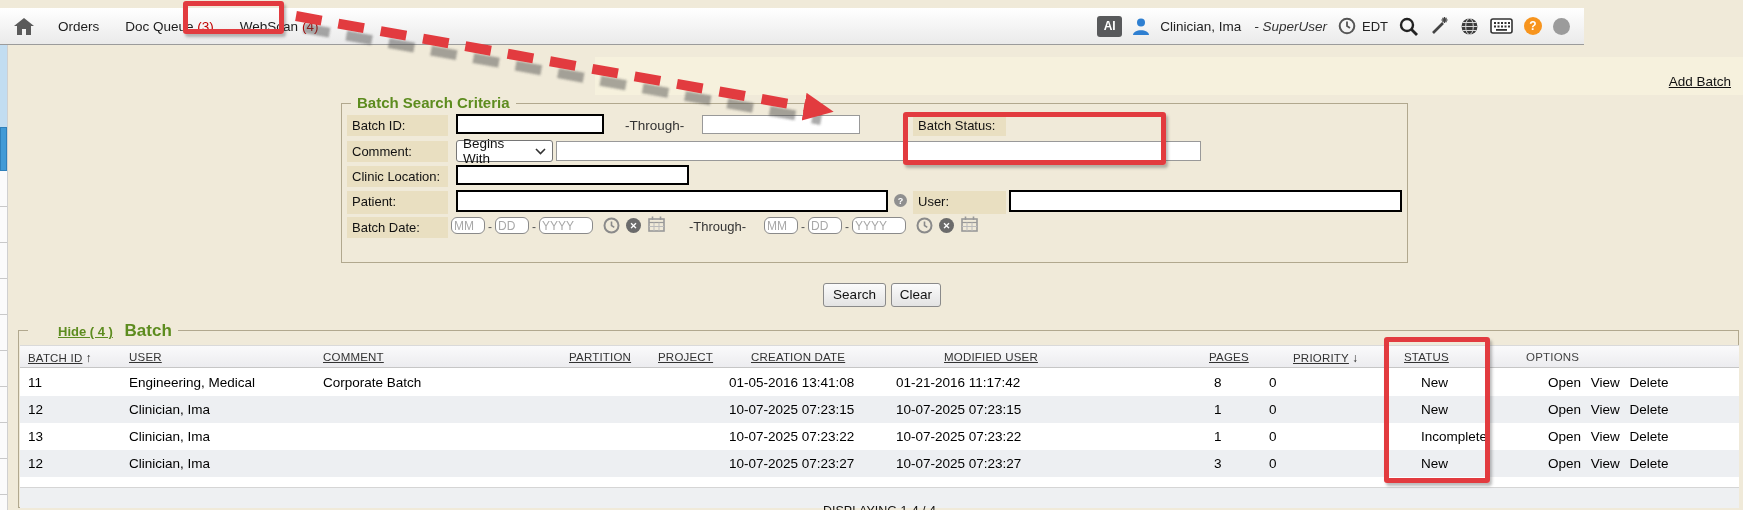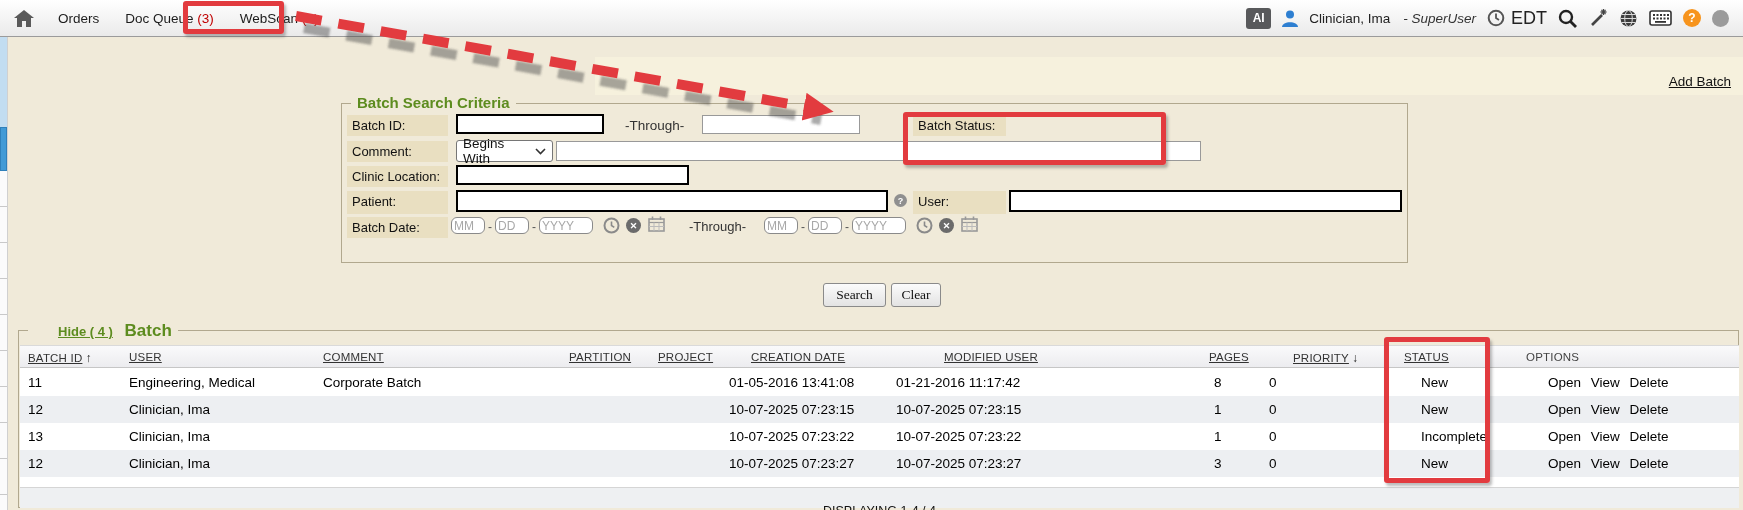--- a/index.html
+++ b/index.html
@@ -1,31 +1,31 @@
 <!DOCTYPE html>
 <html><head>
 <meta charset="utf-8">
 <style>
   * { margin:0; padding:0; box-sizing:border-box; }
   html,body { font-family:"Liberation Sans", sans-serif; }
   #stage { position:relative; width:1743px; height:510px; background:#f0ead9; overflow:hidden; font-size:13px; color:#111; }
 
   
-  .navbar { position:absolute; left:0; top:0; width:1743px; height:37px;
+  .navbar { position:absolute; left:0; top:8px; width:1584px; height:37px;
             background:linear-gradient(#ffffff,#eaeaea); border-bottom:1px solid #9b9b9b; z-index:2; }
   .nav-left { position:absolute; left:14px; top:0; height:36px; display:flex; align-items:center; }
   .nav-item { font-size:13.5px; color:#1c1c1c; margin-right:26px; white-space:nowrap; cursor:pointer; }
   .nav-count { color:#c00000; }
   .home-btn { margin-right:24px; cursor:pointer; display:flex; align-items:center; }
   .nav-right { position:absolute; right:14px; top:0; height:36px; display:flex; align-items:center; gap:11px; }
   .ai-badge { width:25px; height:21px; background:#58595b; border-radius:3px; color:#fff; font-weight:bold;
               font-size:12px; display:flex; align-items:center; justify-content:center; }
   .user-name { font-size:13.5px; color:#222; }
   .user-role { font-size:13.5px; color:#333; font-style:italic; margin-left:2px; }
-  .tz { font-size:18px; color:#222; margin-left:-5px; }
+  .tz { font-size:13px; color:#222; margin-left:-5px; }
   .help-circle { width:18px; height:18px; border-radius:50%; background:#f7941d; color:#fff; font-weight:bold;
                  font-size:12px; display:flex; align-items:center; justify-content:center; cursor:pointer; }
   .gray-circle { width:17px; height:17px; border-radius:50%; background:#9b9b9b; }
 
   
   .left-strip { position:absolute; left:0; top:37px; width:8px; height:473px; background:#fbfbfb;
                 border-right:1px solid #d0d0d0; z-index:1; }
   .ls-track { position:absolute; left:0; top:0; width:7px; height:92px; background:#c2ddf1; }
   .ls-thumb { position:absolute; left:0; top:90px; width:7px; height:44px; background:#419ad6; border:1px solid #2f80ba; }
   .ls-segs  { position:absolute; left:0; top:134px; width:7px; height:339px;
@@ -52,21 +52,21 @@
   .date-in { width:34px; height:17px; font-size:12px; padding:0 2px; border-radius:6px; border:1px solid #8a8a8a; }
   .date-in::placeholder, .txt::placeholder { color:#a8a8a8; }
   .dash { position:absolute; font-size:12px; color:#555; }
   .ico-btn { position:absolute; cursor:pointer; display:flex; }
   .x-circle { width:15px; height:15px; border-radius:50%; background:#6b6b6b; color:#fff; font-size:9px;
               font-weight:bold; display:flex; align-items:center; justify-content:center; }
   .q-help { position:absolute; width:13px; height:13px; border-radius:50%; background:#8f8f8f; color:#fff;
             font-size:9px; font-weight:bold; display:flex; align-items:center; justify-content:center; cursor:pointer; }
 
   .btn { position:absolute; height:24px; border:1px solid #8a8a8a; border-radius:3px;
-         background:linear-gradient(#fbfbfb,#e3e3e3); font-size:13.5px; text-align:center; padding-top:3px; cursor:pointer;font-family:Liberation Serif, serif; }
+         background:linear-gradient(#fbfbfb,#e3e3e3); font-size:13.5px; text-align:center; padding-top:3px; cursor:pointer; }
 
   
   .fs-batch { left:18px; top:330px; width:1721px; height:178px; }
   .hide-link { color:#5d8c1f; font-weight:bold; font-size:13px; text-decoration:underline; cursor:pointer;padding-left:24px; }
   .batch-title { color:#5d8c1f; font-weight:bold; font-size:17px; margin-left:8px; }
   .tbl-bg { position:absolute; left:1px; top:14px; width:1719px; height:163px; background:#fff; }
   .thead { position:absolute; left:1px; top:14px; width:1719px; height:23px;
            background:linear-gradient(#fafafb,#ececef); border-top:1px solid #dadada; border-bottom:1px solid #c6c6c6; }
   .hc { position:absolute; top:5px; font-size:11.5px; color:#333; text-decoration:underline; white-space:nowrap;
         letter-spacing:.2px; cursor:pointer; }

